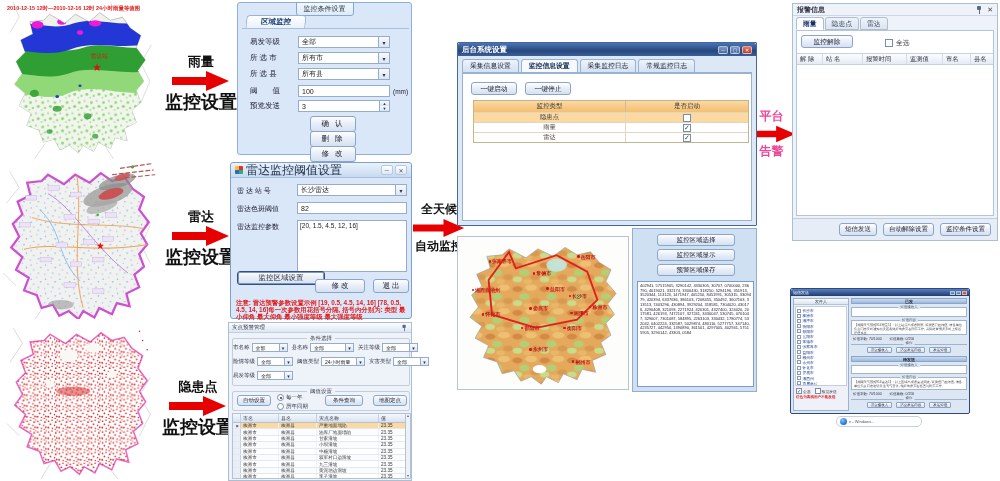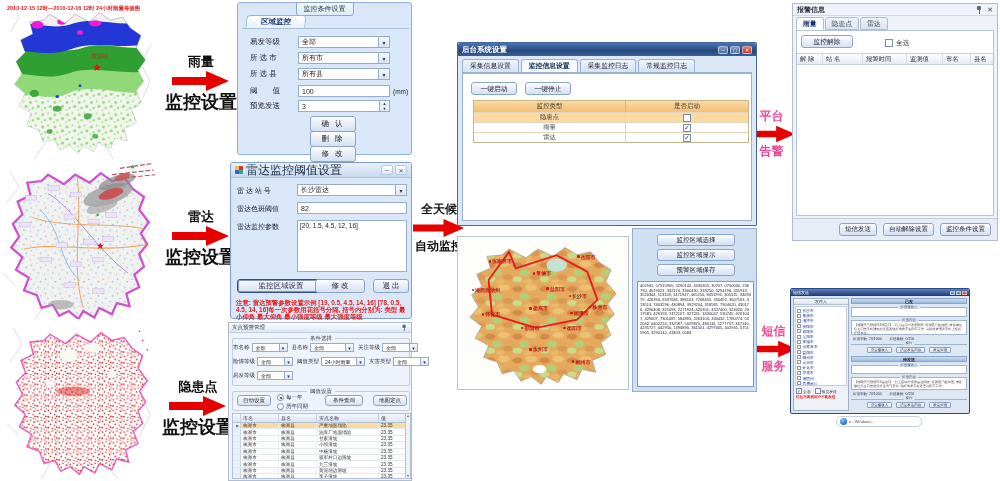--- a/index.html
+++ b/index.html
@@ -334,27 +334,20 @@
       </svg>
   <span class="fl2">自动监控</span>
 </div>
 <div class="flow sm red" style="left:744px;top:110px;width:55px">
   <span class="fl1">平台</span>
   <svg width="48" height="20" viewBox="0 0 58 22">
         <polygon points="0,7 34,7 34,1 57,11 34,21 34,15 0,15" fill="#e60000"></polygon>
       </svg>
   <span class="fl2">告警</span>
 </div>
-<div class="flow sm red" style="left:746px;top:325px;width:55px">
-  <span class="fl1">短信</span>
-  <svg width="48" height="20" viewBox="0 0 58 22">
-        <polygon points="0,7 34,7 34,1 57,11 34,21 34,15 0,15" fill="#e60000"></polygon>
-      </svg>
-  <span class="fl2">服务</span>
-</div>
 
 <div id="cond" class="abs">
   <div class="ttab">监控条件设置</div>
   <div class="rtab">区域监控</div>
   <div class="tabline"></div>
   <div class="crow" style="top:33px">
     <span class="clab">易发等级</span>
     <span class="xsel">
           <span class="xval">全部</span>
           <i class="dd">▾</i>
@@ -409,21 +402,21 @@
         </span>
   </div>
   <div class="rrow" style="top:39px">
     <span class="rlab">雷达色斑阈值</span>
     <span class="xinp" style="width:110px;height:12px;font-size:7px">82</span>
   </div>
   <div class="rrow" style="top:57px">
     <span class="rlab">雷达监控参数</span>
     <span class="xarea">[20, 1.5, 4.5, 12, 16]</span>
   </div>
-  <div class="xbtn rbtn" style="left:6px;top:116px;width:88px;border-color:#35507e;box-shadow:0 0 0 1px #7d97bf inset">监控区域设置</div>
+  <div class="xbtn rbtn" style="left:6px;top:108px;width:88px;border-color:#35507e;box-shadow:0 0 0 1px #7d97bf inset">监控区域设置</div>
   <div class="xbtn rbtn" style="left:84px;top:116px;width:50px">修 改</div>
   <div class="xbtn rbtn" style="left:142px;top:116px;width:36px">退 出</div>
   <div class="note">注意: 雷达预警参数设置示例 [19, 0.5, 4.5, 14, 16] [78, 0.5, 4.5, 14, 16]每一次参数用花括号分隔, 括号内分别为: 类型 最小仰角 最大仰角 最小强度等级 最大强度等级</div>
 </div>
 
 <div id="danger" class="abs">
   <div class="dtbar">
     <span>灾点预警管理</span>
     <span class="sp"></span>
     <span class="pin" style="transform:scale(0.8)"></span>

